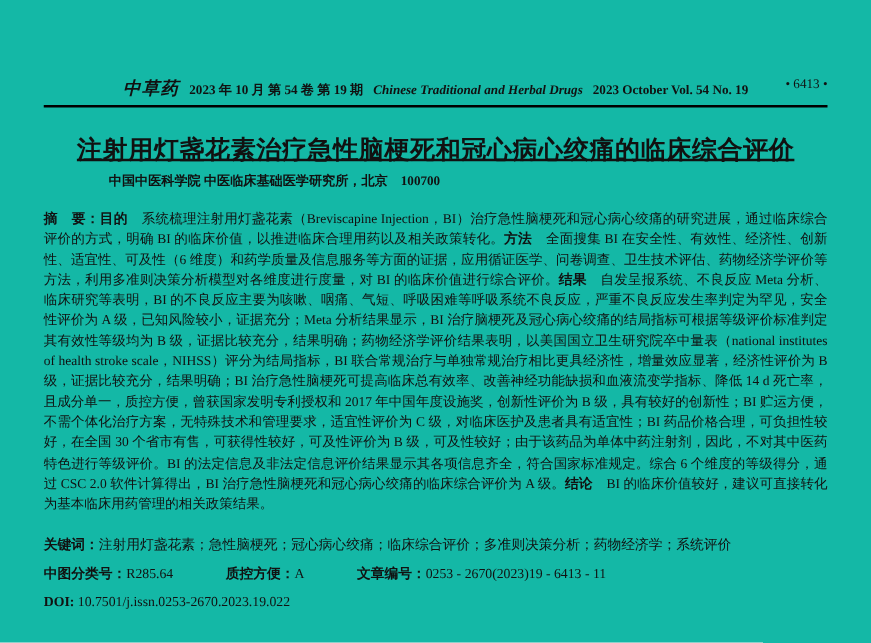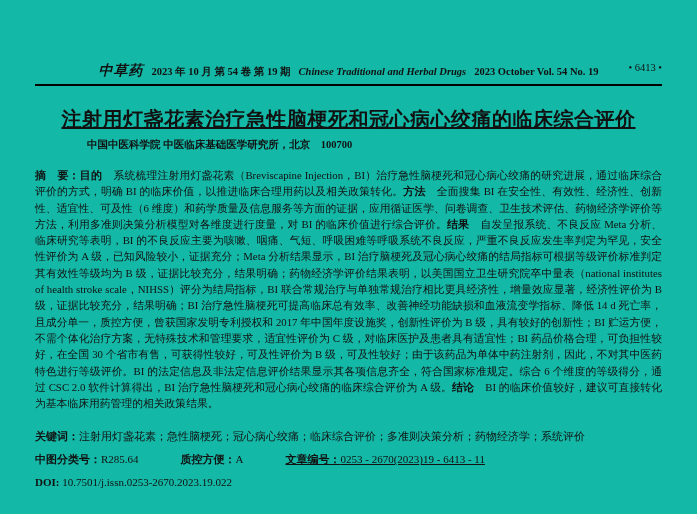--- a/index.html
+++ b/index.html
@@ -68,21 +68,21 @@
   .abstract .hei{font-size:11px;}
   
   .kv-line{
     margin-top:4px;
     font-size:11px;
     line-height:19px;
     white-space:nowrap;
   }
   .kv-line .hei{font-size:11px;}
   .meta-group{display:inline-block;margin-right:42px;}
-  .meta-group:last-child{margin-right:0;text-decoration:underline;}
+  .meta-group:last-child{margin-right:0;}
   .doi-line .hei{font-family:"Liberation Serif","DejaVu Serif",serif;font-weight:bold;text-align:center;}
 </style>
 </head>
 <body>
 
 <div class="page">
 
   <div class="header">
     <div class="header-center">
       <span class="logo">中草药</span><span class="issue-cn">2023 年 10 月 第 54 卷 第 19 期</span><span class="en-title">Chinese Traditional and Herbal Drugs</span><span class="issue-en">2023 October Vol. 54 No. 19</span>

